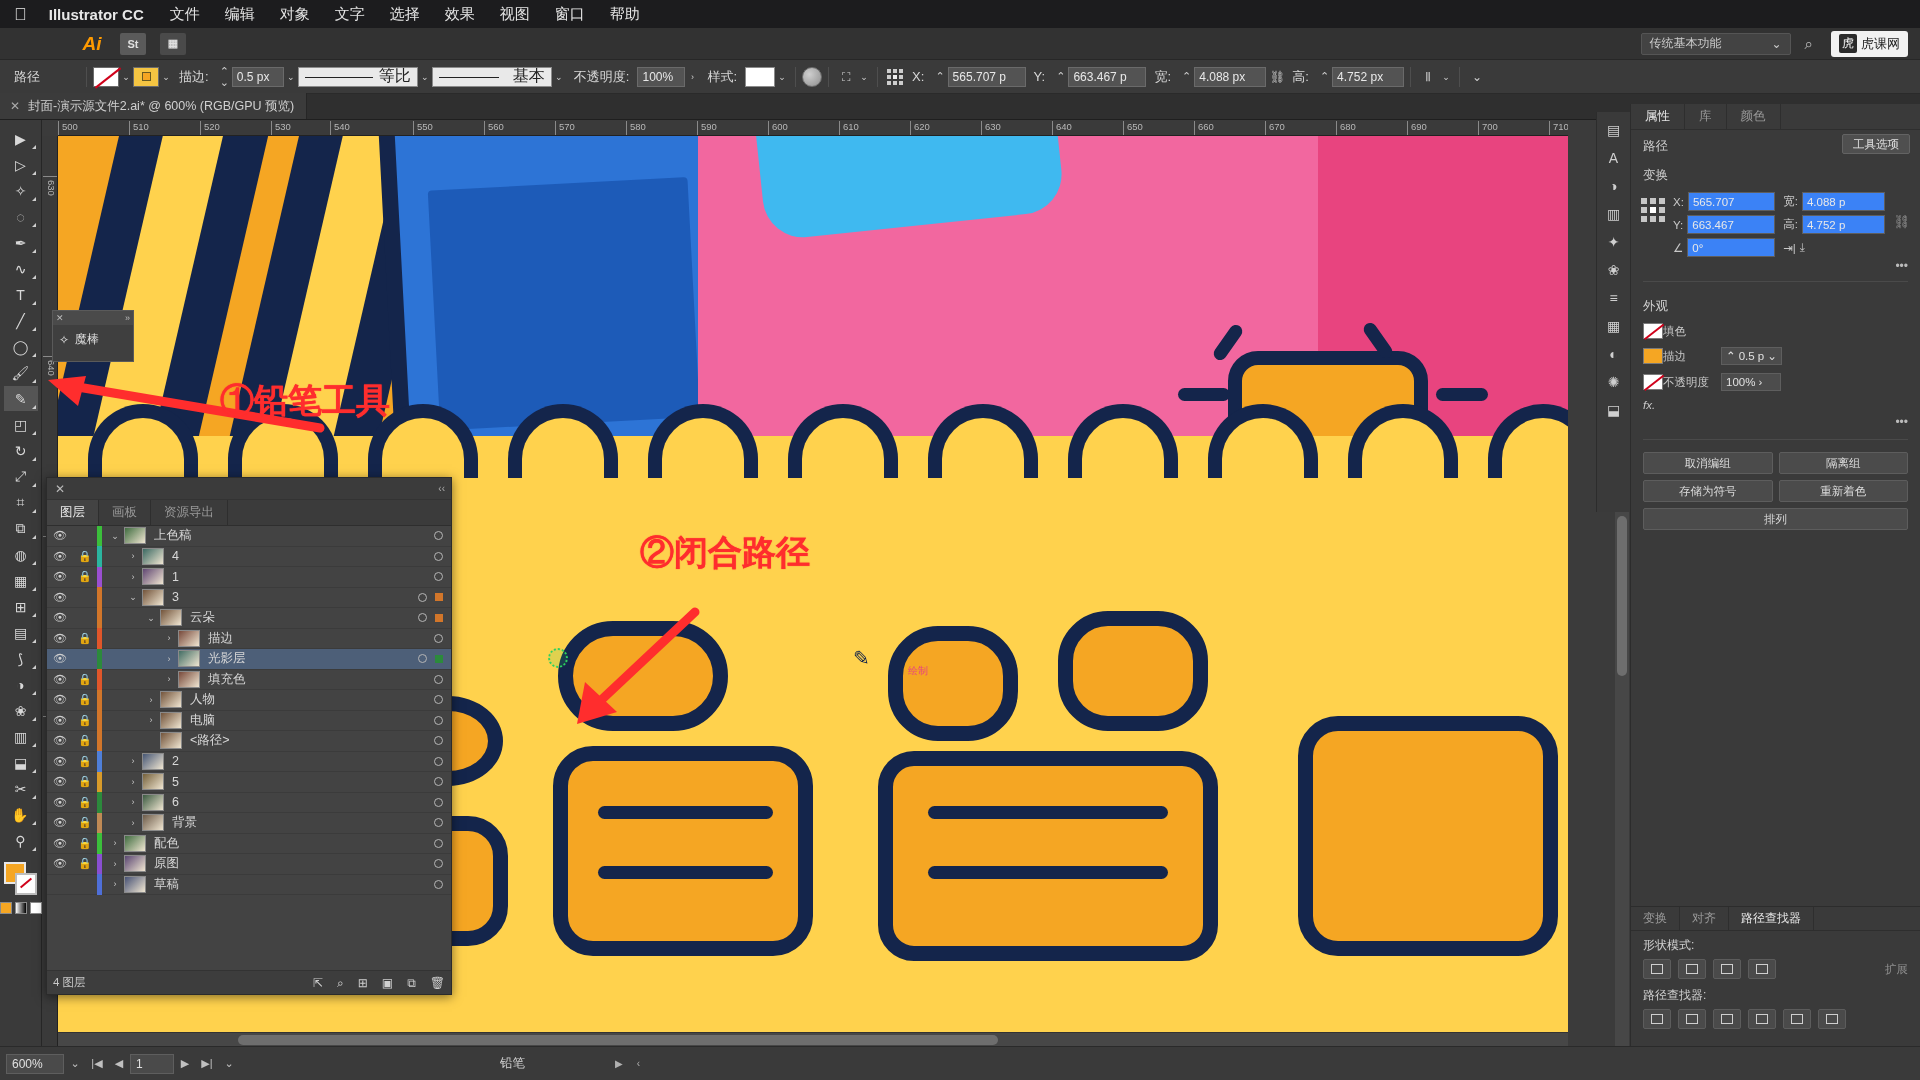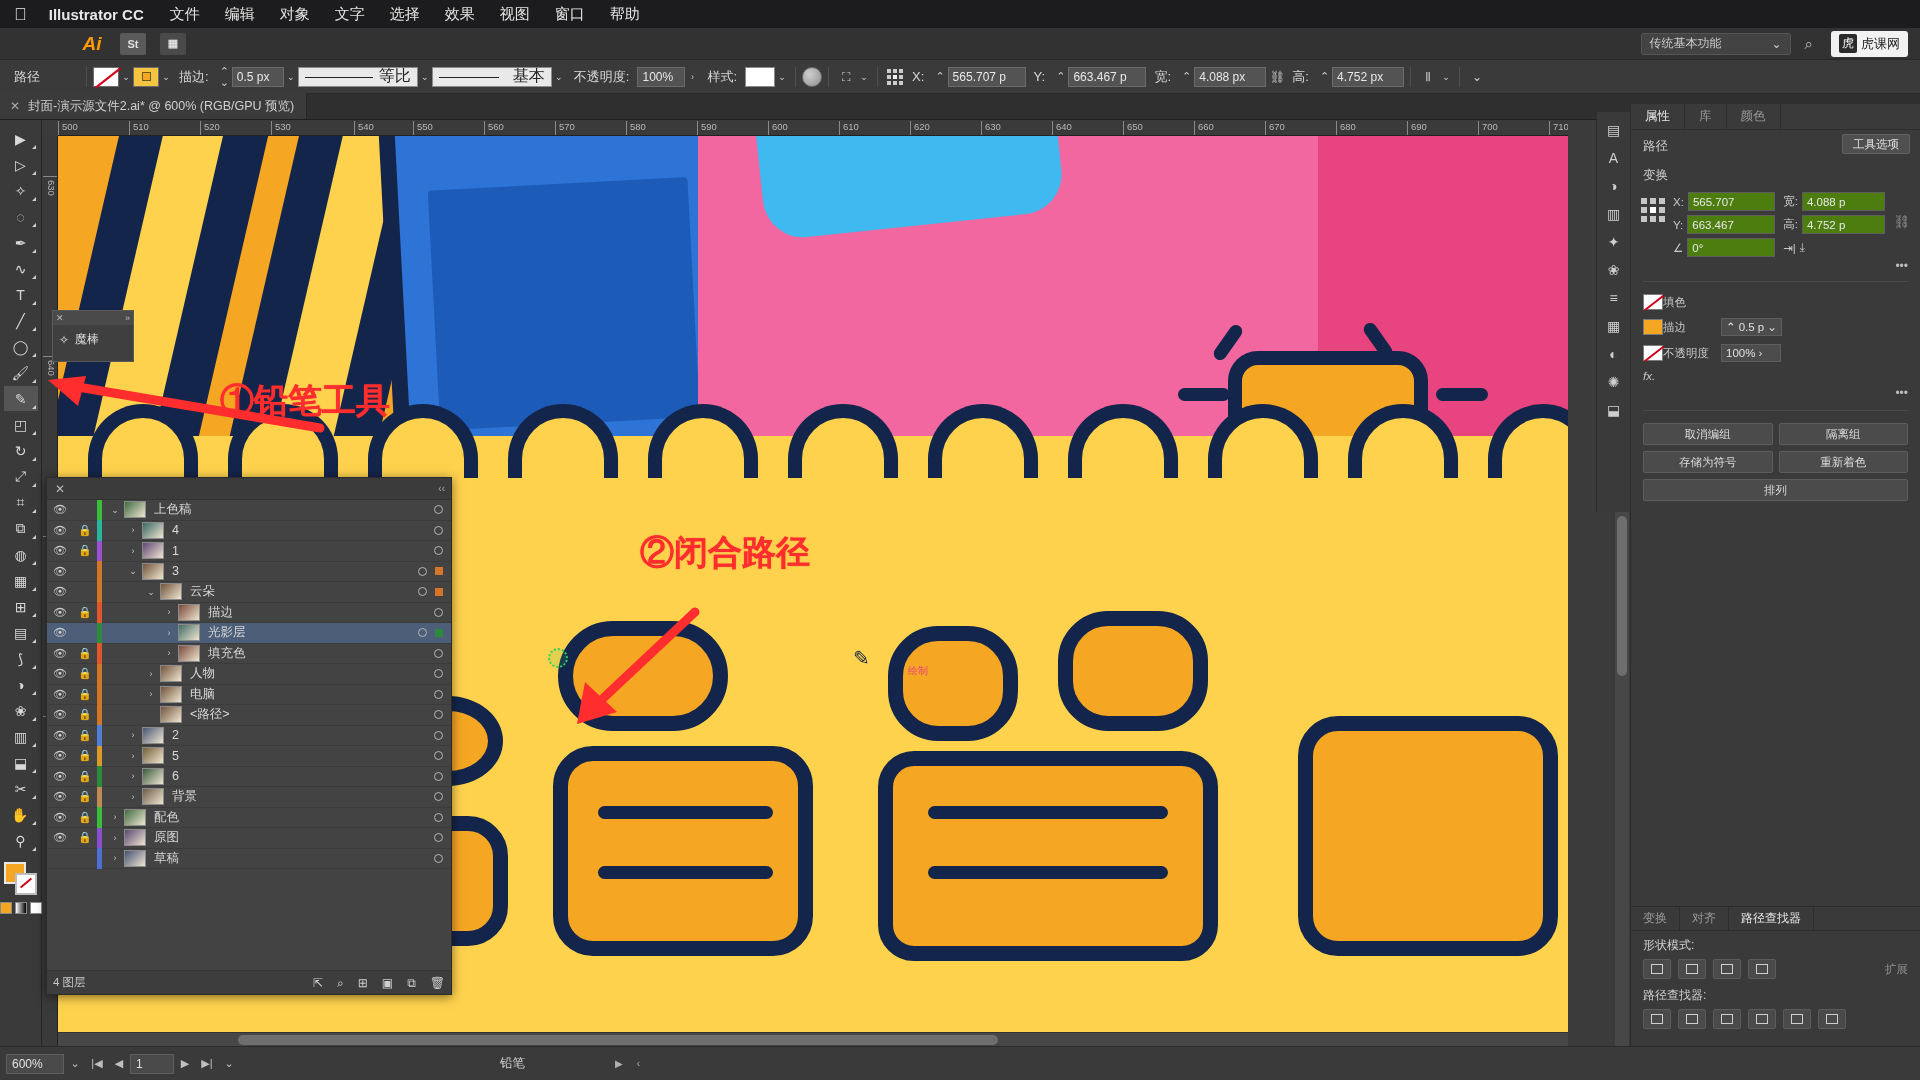--- a/index.html
+++ b/index.html
@@ -346,21 +346,21 @@
     background: #4f4f4f; border: 1px solid #636363; border-radius: 2px;
     color: #e0e0e0; font-size: 11.5px; display: flex; align-items: center;
   }
   .xform { display: flex; padding: 4px 10px 2px 10px; gap: 8px; align-items: flex-start; }
   .refpoint { display:grid; grid-template-columns: repeat(3,6px); grid-template-rows: repeat(3,6px); gap:3px; margin-top:6px; }
   .refpoint i { background:#c6c6c6; display:block; }
   .refpoint i.mid { background:#fff; }
   .xf-grid { flex:1; display:grid; grid-template-columns: 1fr 1fr; gap: 4px 8px; }
   .xf-item { display: flex; align-items: center; gap: 4px; font-size: 11.5px; color:#c8c8c8; }
   .xf-item .inp {
-    flex:1; height: 19px; background: #4d7c0f; border: 1px solid #5e5e5e;
+    flex:1; height: 19px; background: #3b82f6; border: 1px solid #5e5e5e;
     color: #e8e8e8; font-size: 11.5px; display: flex; align-items: center; padding: 0 4px;
   }
   .approw {
     display:flex; align-items:center; padding: 4px 12px; font-size: 11.5px;
   }
   .approw .lbl { width: 58px; color:#c8c8c8; }
   .approw .box { width: 20px; height: 16px; border: 1px solid #7a7a7a; background:#f5a623; }
   .approw .box.nofill { background:#fff; position:relative; }
   .approw .box.nofill::after {
     content:""; position:absolute; left:-2px; top:7px; width:24px;height:1.5px;background:#d0021b;transform:rotate(-38deg);
@@ -531,21 +531,21 @@
       <span class="x">✕</span>
       <span>封面-演示源文件2.ai* @ 600% (RGB/GPU 预览)</span>
     </div>
   </div>
 
   <div class="ruler-h" id="rulerH">
       <div class="tk" style="left: 0px;">500</div>
       <div class="tk" style="left: 71px;">510</div>
       <div class="tk" style="left: 142px;">520</div>
       <div class="tk" style="left: 213px;">530</div>
-      <div class="tk" style="left: 296px;">540</div>
+      <div class="tk" style="left: 272px;">540</div>
       <div class="tk" style="left: 355px;">550</div>
       <div class="tk" style="left: 426px;">560</div>
       <div class="tk" style="left: 497px;">570</div>
       <div class="tk" style="left: 568px;">580</div>
       <div class="tk" style="left: 639px;">590</div>
       <div class="tk" style="left: 710px;">600</div>
       <div class="tk" style="left: 781px;">610</div>
       <div class="tk" style="left: 852px;">620</div>
       <div class="tk" style="left: 923px;">630</div>
       <div class="tk" style="left: 994px;">640</div>
@@ -705,20 +705,25 @@
     <path d="M150 12 L52 104" stroke="#ff2d2d" stroke-width="9" fill="none" stroke-linecap="round"></path>
     <path d="M32 124 L40 82 L72 112 Z" fill="#ff2d2d"></path>
   </svg>
   <span class="anno-text" style="left:640px;top:530px;">②闭合路径</span>
 
   <div class="layers">
     <div class="lp-titlebar">
       <span>✕</span>
       <span class="coll">‹‹</span>
     </div>
+    <div class="lp-tabs" id="lpTabs">
+        <div class="lp-tab active">图层</div>
+        <div class="lp-tab">画板</div>
+        <div class="lp-tab">资源导出</div>
+      </div>
     <div class="lp-list" id="lpList">
         <div class="lrow">
           <span class="eye">👁</span>
           <span class="lock"></span>
           <span class="colorbar" style="background: rgb(59, 191, 59);"></span>
           <span style="width: 4px;"></span>
           <span class="arrow">⌄</span>
           <span class="thumb" style="background: linear-gradient(135deg, rgba(59, 191, 59, 0.333), rgb(240, 230, 210));"></span>
           <span class="lname">上色稿</span>
           <span class="right-dots">
@@ -1008,20 +1013,21 @@
           <span>⤓</span>
         </div>
       </div>
       <span style="color:#9a9a9a;font-size:13px;margin-top:22px;">⛓</span>
     </div>
     <div style="position:relative;height:14px;">
         <span class="dots3">•••</span>
       </div>
 
     <div class="divider"></div>
+    <div class="psec-title">外观</div>
     <div class="approw">
       <span class="box nofill"></span>
       <span class="lbl">填色</span>
     </div>
     <div class="approw">
       <span class="box"></span>
       <span class="lbl">描边</span>
       <span class="mini-inp">
         <span>⌃</span>
         <span>0.5 p</span>

